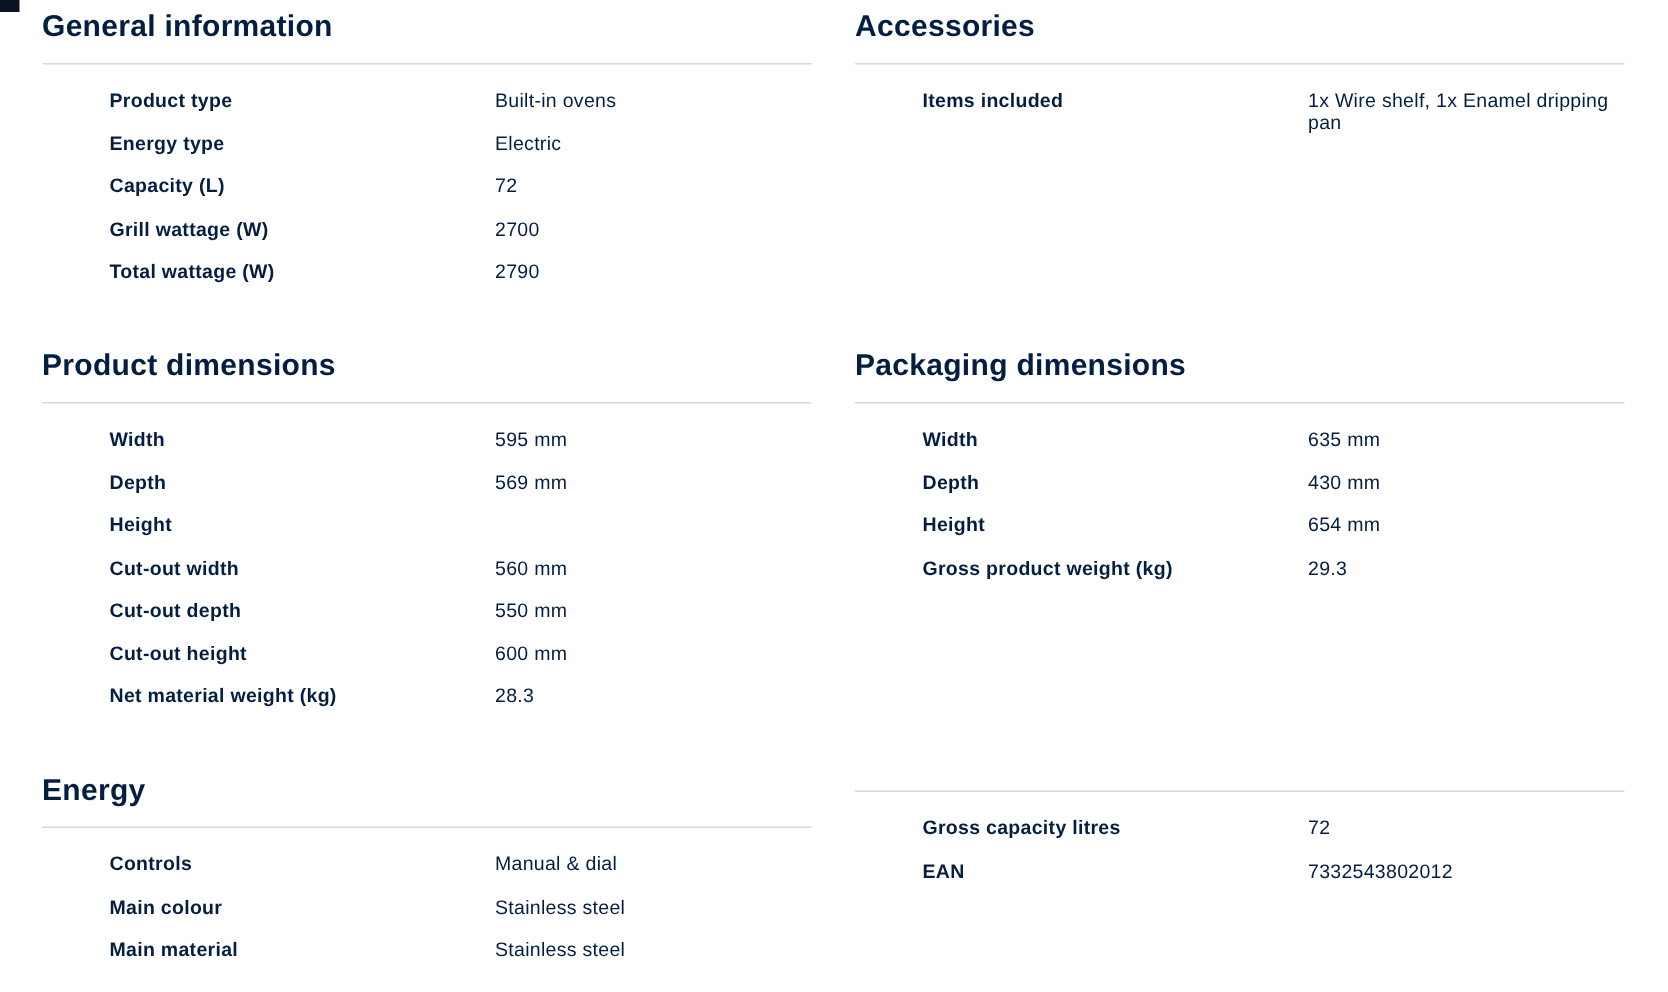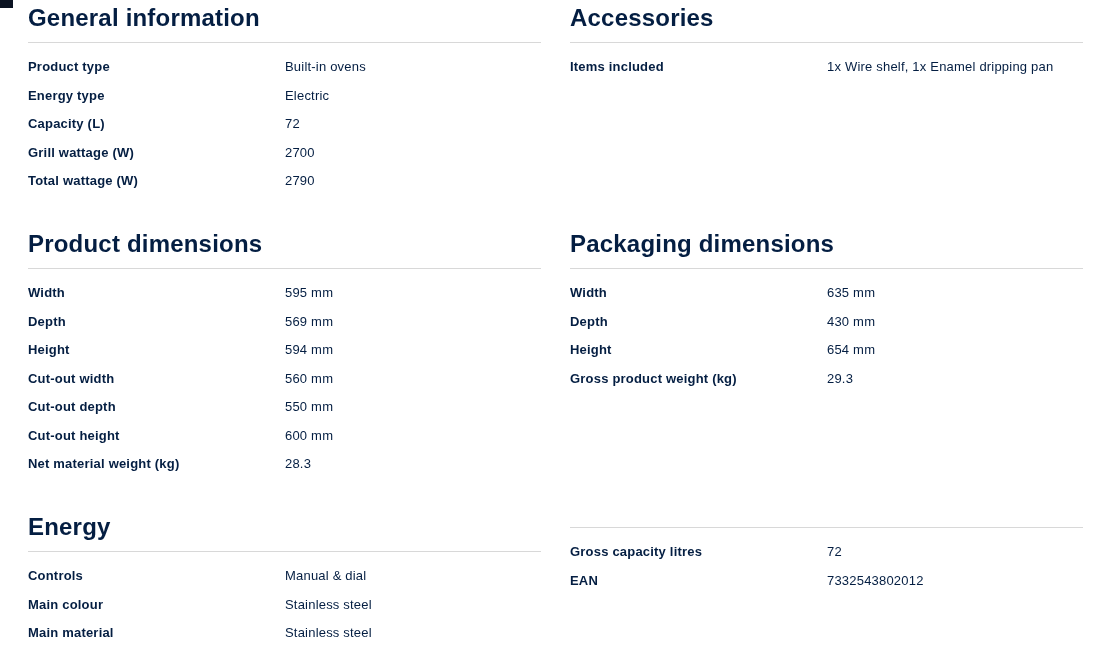--- a/index.html
+++ b/index.html
@@ -28,32 +28,32 @@
   .spec-grid {
     display: grid;
     grid-template-columns: 513px 513px;
     column-gap: 29px;
     row-gap: 44px;
     align-items: start;
   }
   .spec-section { min-width: 0; }
   .section-title {
     margin: 0;
-    font-size: 24px;
+    font-size: 20px;
     line-height: 24px;
     font-weight: 700;
     letter-spacing: 0.2px;
   }
   .section-divider {
     border: none;
     border-top: 1px solid #D8D8D8;
     margin: 12px 0 0 0;
     height: 0;
   }
-  .rows { margin-top: 16px; }
+  .rows { margin-top: 16px; margin-left: 45px; }
   .spec-row {
     display: grid;
     grid-template-columns: 257px 1fr;
     font-size: 13px;
     line-height: 15px;
     letter-spacing: 0.2px;
   }
   .spec-row + .spec-row { margin-top: 13.5px; }
   .spec-label { font-weight: 700; }
   .spec-value { font-weight: 400; }
@@ -115,21 +115,20 @@
     <div class="spec-value">595 mm</div>
   </div>
 
   <div class="spec-row">
     <div class="spec-label">Depth</div>
     <div class="spec-value">569 mm</div>
   </div>
 
   <div class="spec-row">
     <div class="spec-label">Height</div>
-    <div class="spec-value">594 mm</div>
   </div>
 
   <div class="spec-row">
     <div class="spec-label">Cut-out width</div>
     <div class="spec-value">560 mm</div>
   </div>
 
   <div class="spec-row">
     <div class="spec-label">Cut-out depth</div>
     <div class="spec-value">550 mm</div>

